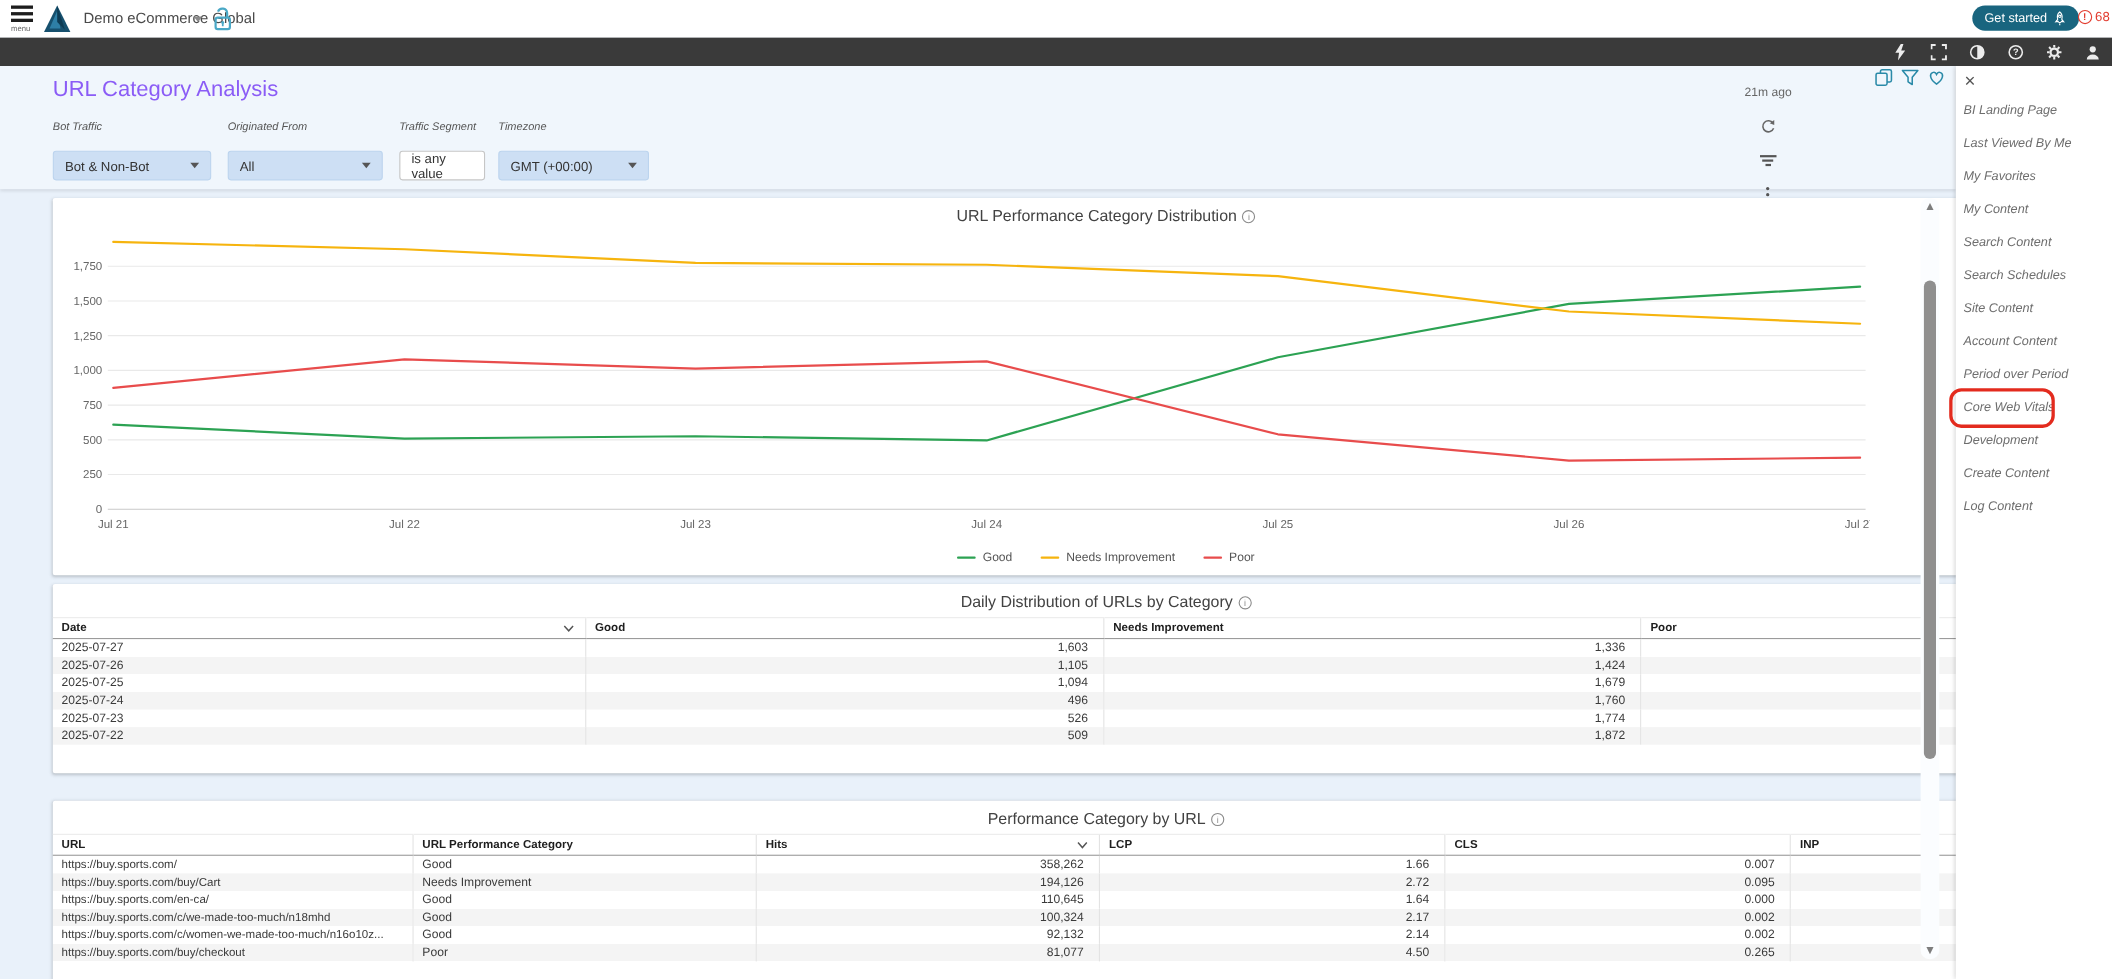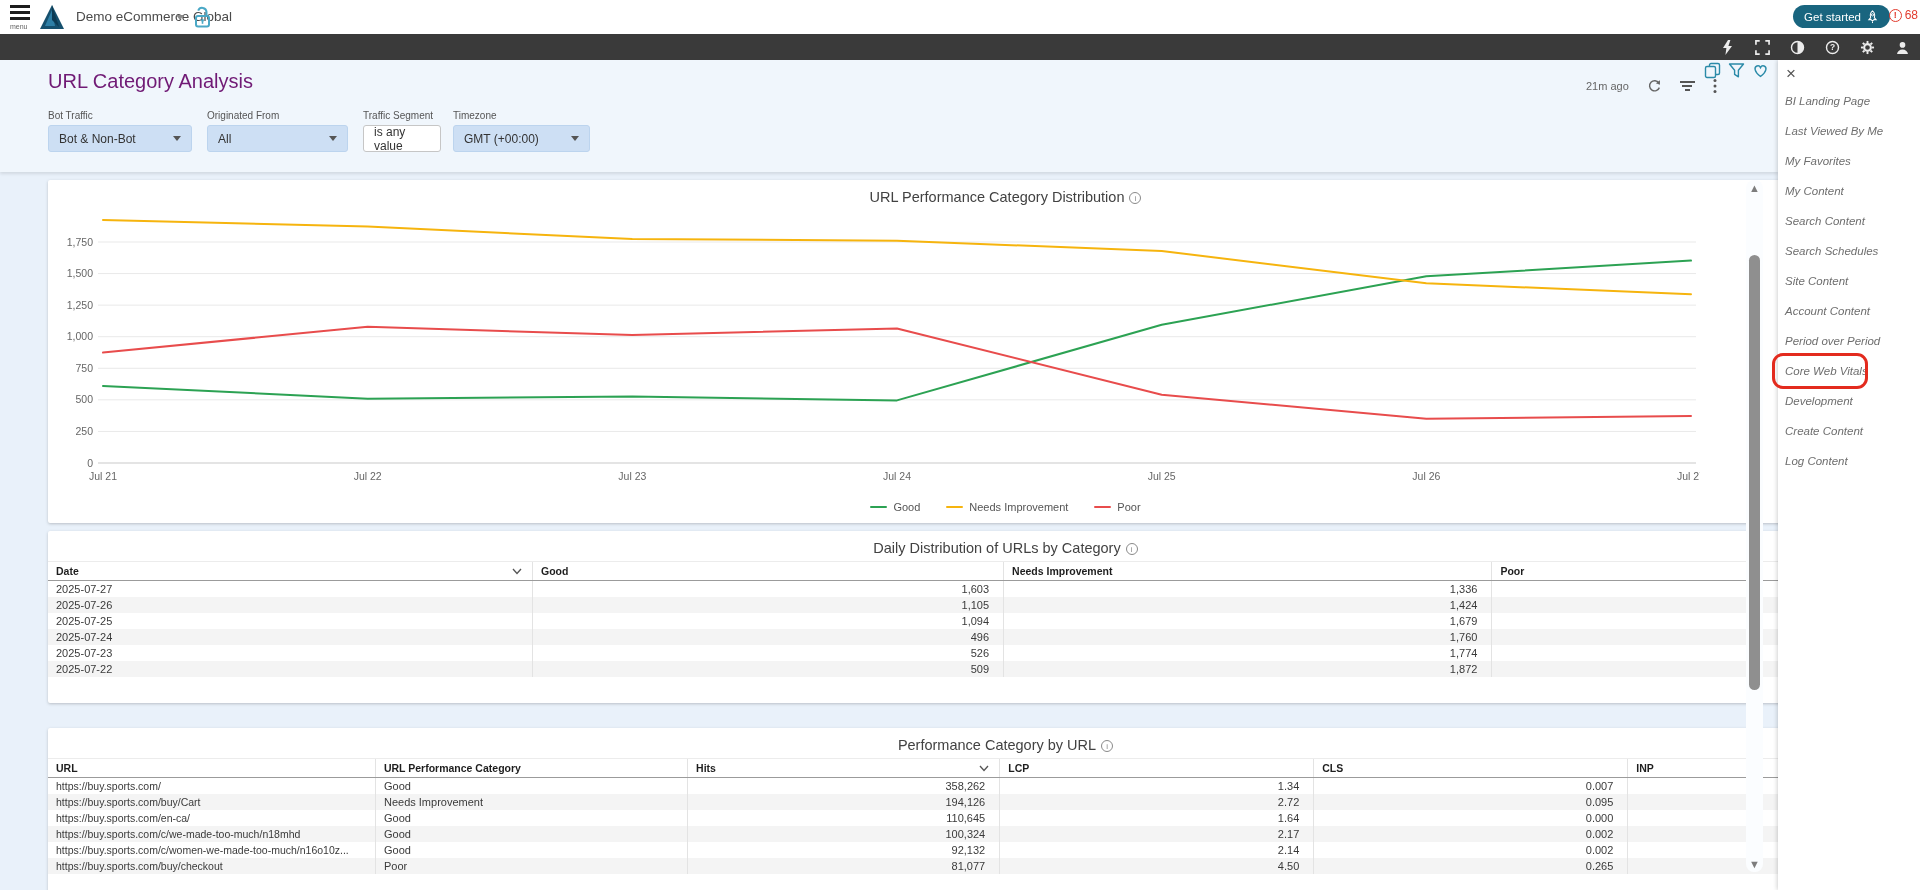--- a/index.html
+++ b/index.html
@@ -19,30 +19,30 @@
   .alert-group { position:absolute; right:2px; top:8px; display:flex; align-items:center; gap:3px; }
   .alert-circle { width:13px; height:13px; border:1.5px solid #e23b2e; border-radius:50%; color:#e23b2e; font-size:9px; font-weight:bold; text-align:center; line-height:11px; }
   .alert-count { color:#e23b2e; font-size:12px; }
 
   
   .darkbar { position:absolute; left:0; top:34px; width:1920px; height:26px; background:#3a3a3a; z-index:29; display:flex; justify-content:flex-end; align-items:center; gap:19px; padding-right:10px; }
   .dk-icon { width:16px; height:16px; display:flex; align-items:center; justify-content:center; cursor:pointer; }
 
   
   .header-band { position:absolute; left:0; top:60px; width:1778px; height:112px; background:#f0f6fc; box-shadow:0 2px 3px rgba(0,0,0,0.10); }
-  .page-title { position:absolute; left:48px; top:70px; font-size:20px; color:#701a75; }
+  .page-title { position:absolute; left:48px; top:70px; font-size:20px; color:#8b5cf6; }
   .quick-icons { position:absolute; left:1704px; top:62px; display:flex; gap:7px; }
-  .meta-row { position:absolute; left:1586px; top:78px; display:flex; align-items:center; gap:18px; }
+  .meta-row { position:absolute; left:1586px; top:78px; display:flex; align-items:center; gap:18px;flex-direction:column; }
   .last-updated { font-size:11px; color:#666; }
   .filter-lines { display:flex; flex-direction:column; gap:2.5px; align-items:flex-start; cursor:pointer; }
   .filter-lines i { display:block; height:1.6px; background:#555; }
 
   
   .filter { position:absolute; top:110px; }
-  .filter-label { font-size:10px; color:#555; margin-bottom:4px; }
+  .filter-label { font-size:10px; color:#555; margin-bottom:16px;font-style:italic; }
   .filter-box { height:27px; border-radius:3px; display:flex; align-items:center; padding:0 10px; font-size:12px; color:#333; cursor:pointer; }
   .filter-box.filled { background:#cddff4; border:1px solid #bcd4ee; justify-content:space-between; }
   .filter-box.outline { background:#ffffff; border:1px solid #c6c6c6; justify-content:center; }
   .sel-caret { width:0; height:0; border-left:4px solid transparent; border-right:4px solid transparent; border-top:5px solid #555; }
 
   
   .card { position:absolute; left:48px; width:1915px; background:#fff; border-radius:2px; box-shadow:0 1px 3px rgba(60,64,67,.28); }
   #card-chart { top:180px; height:343px; }
   #card-daily { top:531px; height:172px; }
   #card-url   { top:728px; height:175px; }
@@ -388,21 +388,21 @@
             <th style="width: 16.4%;"><span>LCP</span></th>
             <th style="width: 16.4%;"><span>CLS</span></th>
             <th style="width: 17.5%;"><span>INP</span></th>
           </tr>
         </thead>
       <tbody id="url-body">
           <tr>
             <td class="url-cell">https://buy.sports.com/</td>
             <td class="">Good</td>
             <td class="num">358,262</td>
-            <td class="num c-good">1.34</td>
+            <td class="num c-good">1.66</td>
             <td class="num c-good">0.007</td>
             <td class="num c-good">0.112</td>
           </tr>
           <tr>
             <td class="url-cell">https://buy.sports.com/buy/Cart</td>
             <td class="">Needs Improvement</td>
             <td class="num">194,126</td>
             <td class="num c-warn">2.72</td>
             <td class="num c-good">0.095</td>
             <td class="num c-warn">0.272</td>

